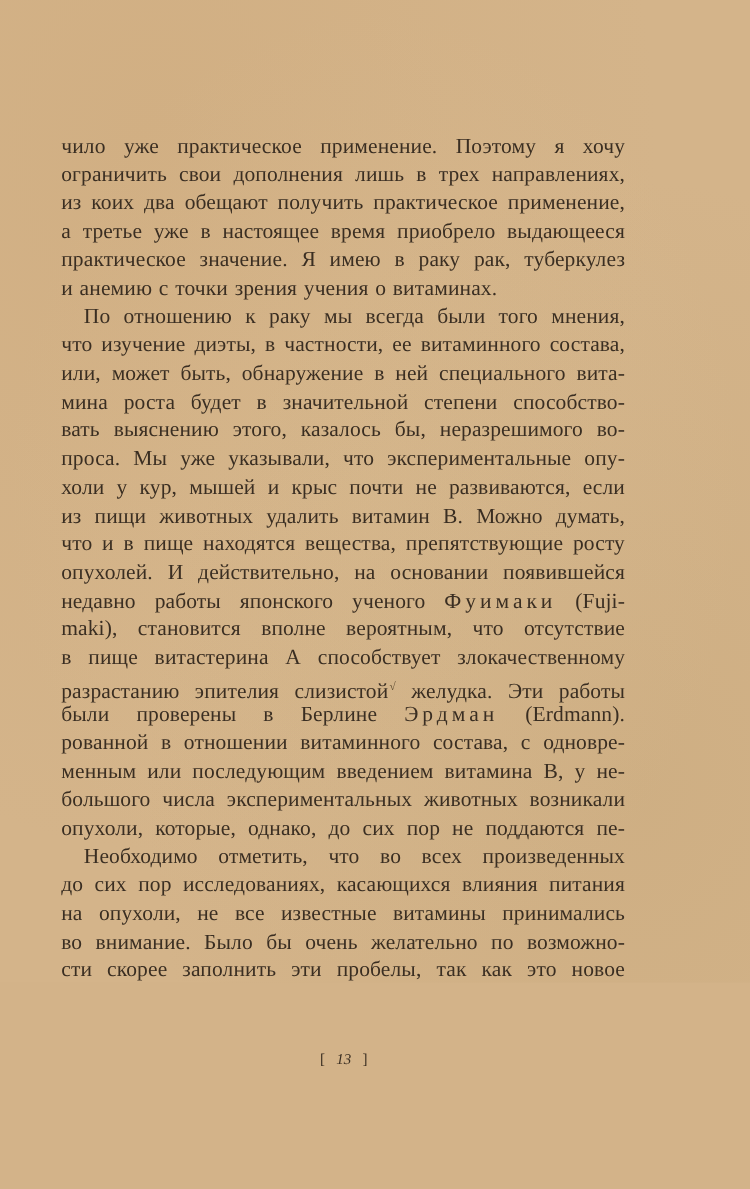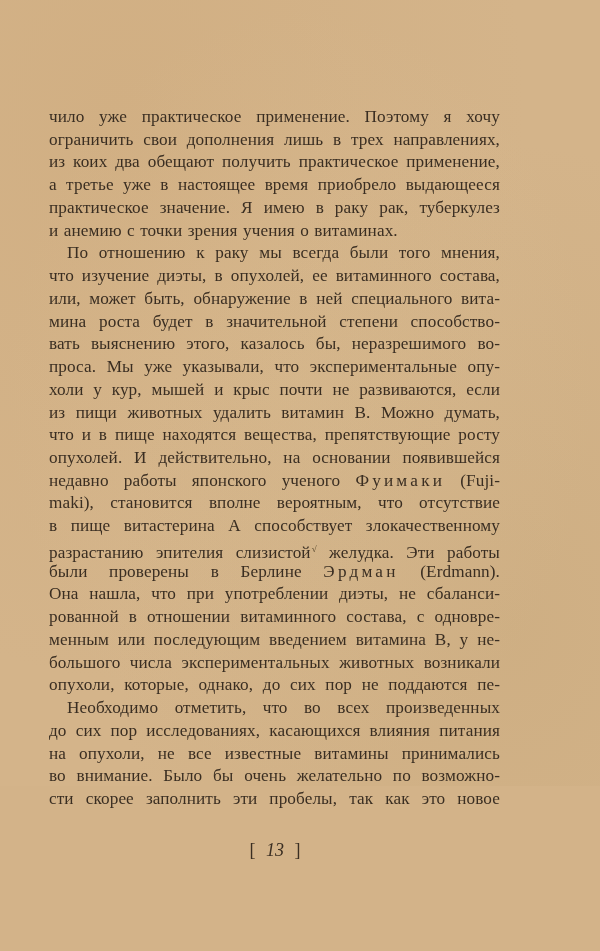--- a/index.html
+++ b/index.html
@@ -61,21 +61,21 @@
     color: #5a4a30;
     margin-left: 1px;
   }
   .page-number {
     position: absolute;
     left: 0;
     width: 550px;
     top: 840px;
     text-align: center;
     font-family: "Liberation Serif", "DejaVu Serif", serif;
-    font-size: 18px;
+    font-size: 12px;
     color: #3a2e22;
     word-spacing: 6px;
   }
   .page-number .num {
     font-style: italic;
   }
 </style>
 </head>
 <body>
 
@@ -87,21 +87,21 @@
       <span class="line justify">чило уже практическое применение. Поэтому я хочу</span>
       <span class="line justify">ограничить свои дополнения лишь в трех направлениях,</span>
       <span class="line justify">из коих два обещают получить практическое применение,</span>
       <span class="line justify">а третье уже в настоящее время приобрело выдающееся</span>
       <span class="line justify">практическое значение. Я имею в раку рак, туберкулез</span>
       <span class="line last">и анемию с точки зрения учения о витаминах.</span>
     </div>
 
     <div>
       <span class="line justify indent">По отношению к раку мы всегда были того мнения,</span>
-      <span class="line justify">что изучение диэты, в опухолей, ее витаминного состава,</span>
+      <span class="line justify">что изучение диэты, в частности, ее витаминного состава,</span>
       <span class="line justify">или, может быть, обнаружение в ней специального вита-</span>
       <span class="line justify">мина роста будет в значительной степени способство-</span>
       <span class="line justify">вать выяснению этого, казалось бы, неразрешимого во-</span>
       <span class="line justify">проса. Мы уже указывали, что экспериментальные опу-</span>
       <span class="line justify">холи у кур, мышей и крыс почти не развиваются, если</span>
       <span class="line justify">из пищи животных удалить витамин В. Можно думать,</span>
       <span class="line justify">что и в пище находятся вещества, препятствующие росту</span>
       <span class="line justify">опухолей. И действительно, на основании появившейся</span>
 
       <span class="line justify">
@@ -112,21 +112,20 @@
       <span class="line justify">в пище витастерина А способствует злокачественному</span>
 
       <span class="line justify">
         <span>разрастанию эпителия слизистой</span><span class="mark">√</span><span> желудка. Эти работы</span>
       </span>
 
       <span class="line justify">
         <span>были проверены в Берлине </span><span class="spaced">Эрдман</span><span> (Erdmann).</span>
       </span>
 
-      <span class="line justify">Она нашла, что при употреблении диэты, не сбаланси-</span>
       <span class="line justify">рованной в отношении витаминного состава, с одновре-</span>
       <span class="line justify">менным или последующим введением витамина В, у не-</span>
       <span class="line justify">большого числа экспериментальных животных возникали</span>
       <span class="line justify">опухоли, которые, однако, до сих пор не поддаются пе-</span>
     </div>
 
     <div>
       <span class="line justify indent">Необходимо отметить, что во всех произведенных</span>
       <span class="line justify">до сих пор исследованиях, касающихся влияния питания</span>
       <span class="line justify">на опухоли, не все известные витамины принимались</span>

